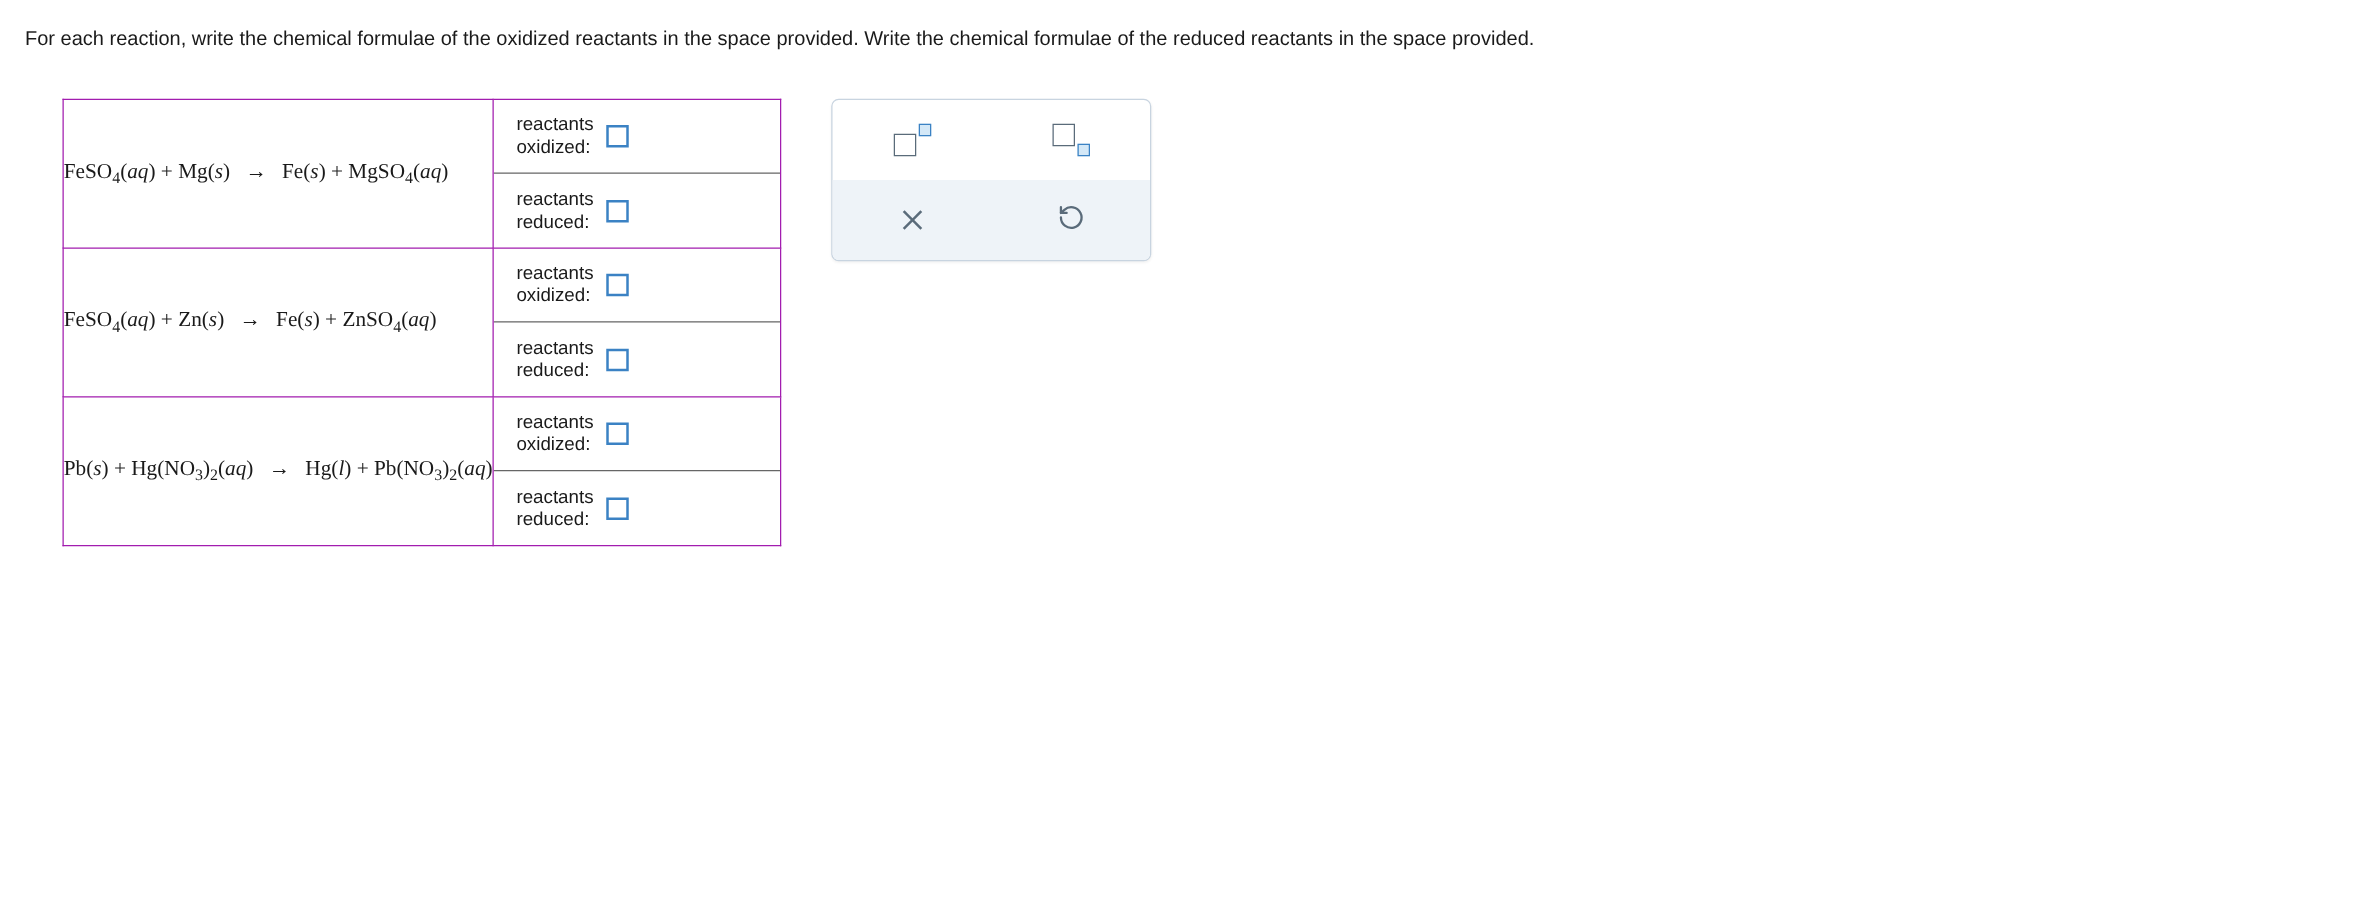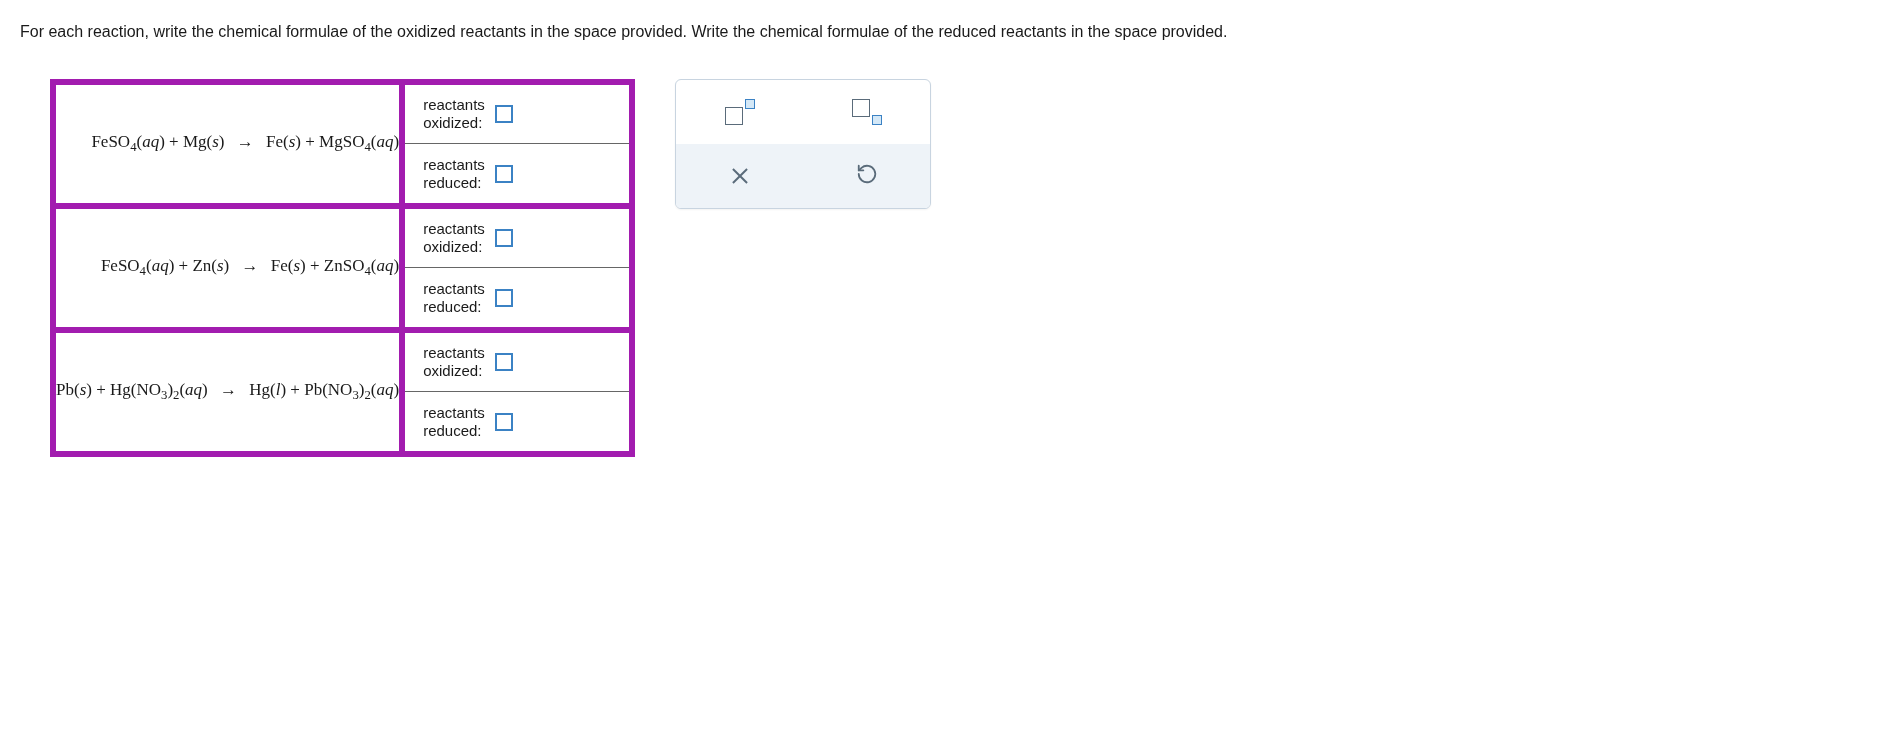--- a/index.html
+++ b/index.html
@@ -21,29 +21,29 @@
     .content-row {
       display: flex;
       gap: 40px;
       align-items: flex-start;
     }
     .reactions-table {
       border-collapse: collapse;
       margin-left: 30px;
     }
     .reactions-table td {
-      border: 6px solid #a21caf;
+      border: 1px solid #a21caf;
       padding: 0;
     }
     .equation-cell {
       padding: 0 30px;
       font-family: 'Times New Roman', serif;
       font-size: 17px;
       vertical-align: middle;
-      text-align: right;
+      text-align: left;
       height: 118px;
     }
     .answer-col {
       width: 230px;
     }
     .answer-subcell {
       display: flex;
       align-items: center;
       gap: 10px;
       padding: 14px 18px;

